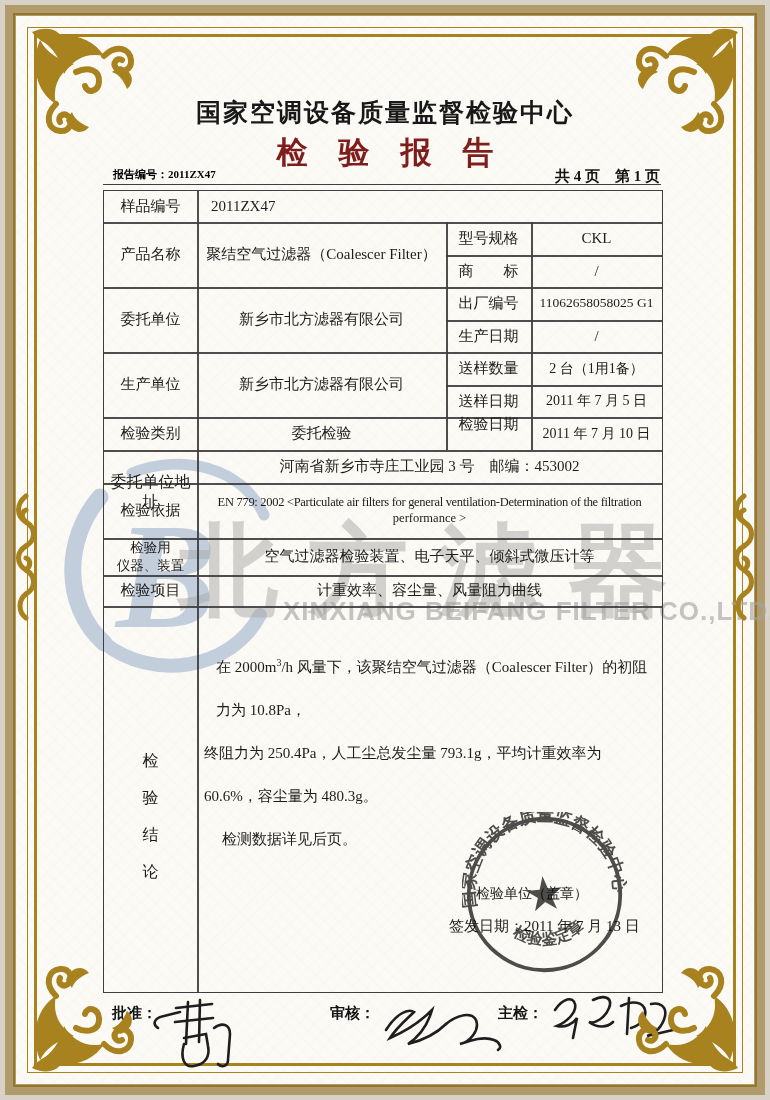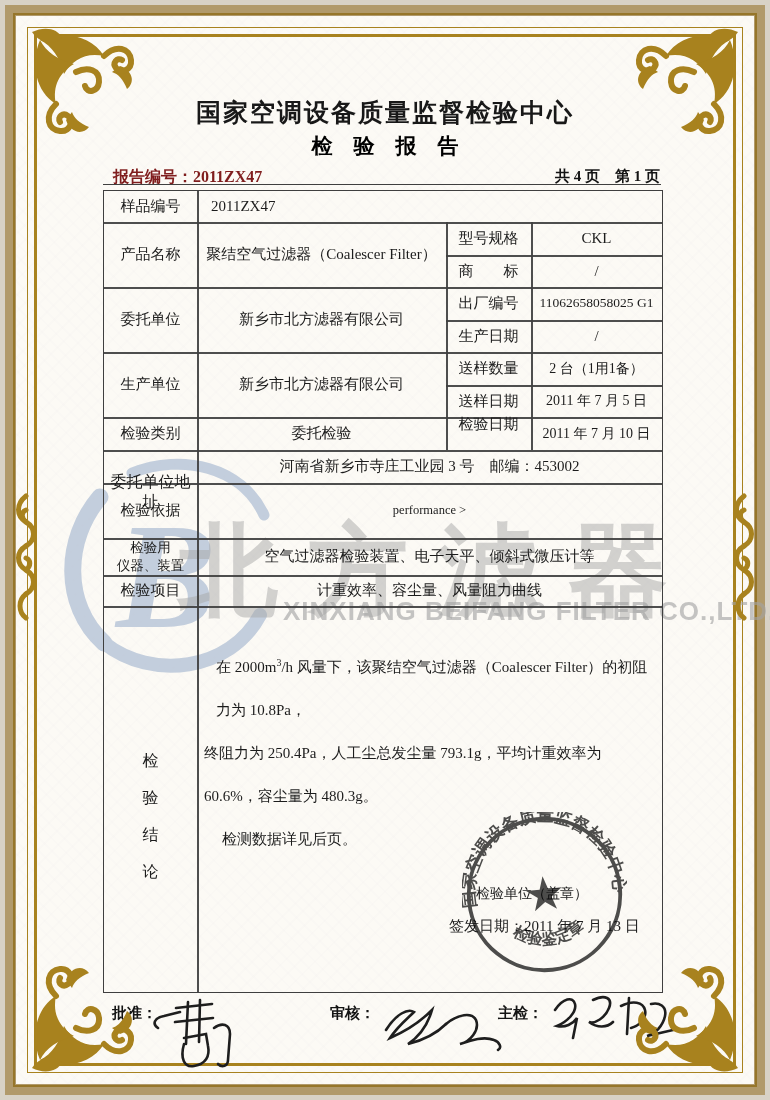--- a/index.html
+++ b/index.html
@@ -11,22 +11,22 @@
   .paper-texture{position:absolute;inset:16px;pointer-events:none;opacity:.5;
     background:repeating-linear-gradient(45deg,rgba(176,166,196,.05) 0 2px,transparent 2px 9px),
                repeating-linear-gradient(-45deg,rgba(176,166,196,.04) 0 2px,transparent 2px 11px);}
   .frame-outer{position:absolute;inset:27px;border:1.8px solid #a8821e;pointer-events:none;}
   .frame-inner{position:absolute;inset:34px;border:3.5px solid #a8821e;pointer-events:none;}
   .ornaments{position:absolute;left:0;top:0;z-index:4;pointer-events:none;}
 
   .hdr-center{position:absolute;left:0;right:0;top:96px;text-align:center;z-index:2;
     font-family:"Liberation Sans",sans-serif;font-weight:bold;font-size:25px;color:#181818;letter-spacing:2px;}
   .hdr-title{position:absolute;left:0;right:0;top:132px;text-align:center;z-index:2;
-    font-family:"Liberation Sans",sans-serif;font-weight:bold;font-size:21px;color:#000000;}
-  .report-no{position:absolute;left:113px;top:167px;z-index:2;font-size:16px;font-weight:bold;color:#7f1d1d;}
+    font-family:"Liberation Sans",sans-serif;font-weight:bold;font-size:31px;color:#7f1d1d;}
+  .report-no{position:absolute;left:113px;top:167px;z-index:2;font-size:11px;font-weight:bold;color:#000000;}
   .page-info{position:absolute;right:110px;top:167px;z-index:2;font-size:15px;font-weight:bold;color:#141414;}
   .hdr-underline{position:absolute;left:103px;width:558px;top:184px;height:0;border-top:1.6px solid #3f3f3f;z-index:2;}
 
   .tbl{position:absolute;left:103px;top:190px;width:558px;height:801px;border:1.7px solid #3f3f3f;z-index:2;}
   .hl,.vl{position:absolute;background:#3f3f3f;opacity:.92;}
   .hl{height:1.6px;}
   .vl{width:1.6px;}
   .cell{position:absolute;display:flex;align-items:center;justify-content:center;
         font-size:15px;color:#1c1c1c;text-align:center;line-height:1.25;}
   .cell.left{justify-content:flex-start;padding-left:14px;box-sizing:border-box;}
@@ -160,20 +160,21 @@
     <div class="cell" style="left:0;top:226px;width:93px;height:33px">检验类别</div>
     <div class="cell" style="left:93px;top:226px;width:249px;height:33px">委托检验</div>
     <div class="cell" style="left:342px;top:226px;width:85px;height:15px">检验日期</div>
     <div class="cell" style="left:427px;top:226px;width:131px;height:33px;font-size:14px">2011 年 7 月 10 日</div>
 
     <div class="cell small" style="left:0;top:259px;width:93px;height:33px">委托单位地址</div>
     <div class="cell" style="left:93px;top:259px;width:465px;height:33px">河南省新乡市寺庄工业园 3 号　邮编：453002</div>
 
     <div class="cell" style="left:0;top:292px;width:93px;height:55px">检验依据</div>
     <div class="cell" style="left:93px;top:292px;width:465px;height:55px;flex-direction:column;justify-content:center">
+      <div class="nowrap" style="font-size:12.5px;letter-spacing:-0.3px">EN 779: 2002 &lt;Particulate air filters for general ventilation-Determination of the filtration</div>
       <div style="font-size:12.5px">performance &gt;</div>
     </div>
 
     <div class="cell" style="left:93px;top:347px;width:465px;height:37px">空气过滤器检验装置、电子天平、倾斜式微压计等</div>
     <div class="cell" style="left:0;top:347px;width:93px;height:37px;flex-direction:column;font-size:13.5px;line-height:1.3">
       <div>检验用</div>
       <div>仪器、装置</div>
     </div>
 
     <div class="cell" style="left:0;top:384px;width:93px;height:31px">检验项目</div>

